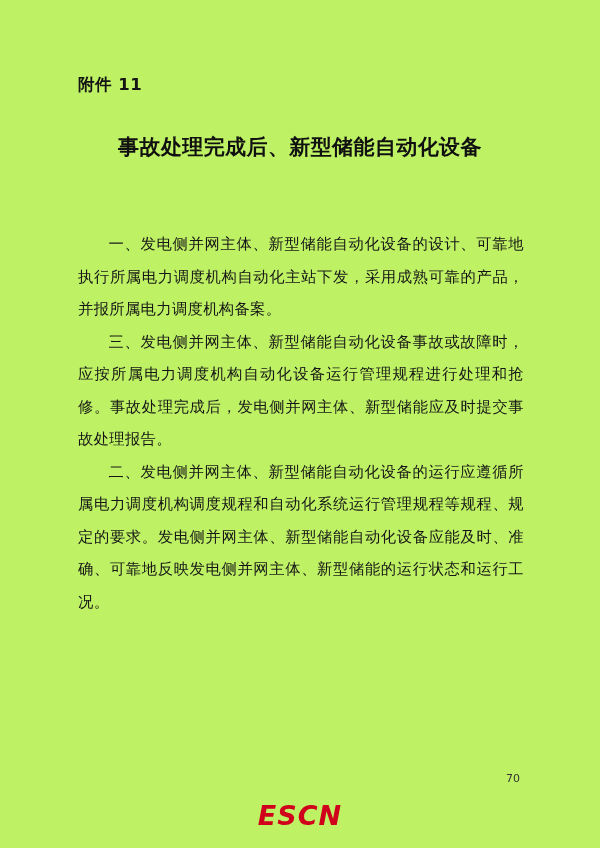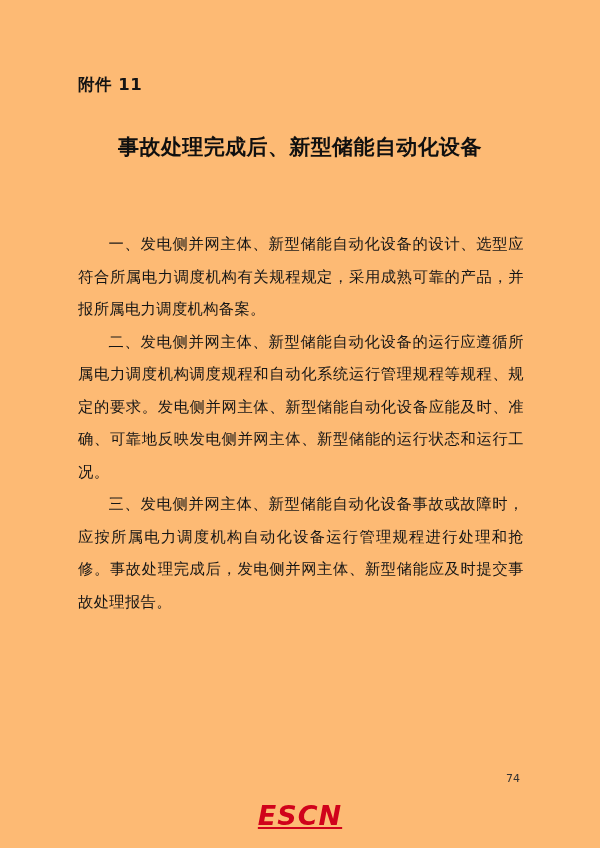--- a/index.html
+++ b/index.html
@@ -13,21 +13,21 @@
     position: relative;
     font-family: "DejaVu Sans", "Liberation Sans", sans-serif;
     color: #1a1a1a;
     overflow: hidden;
   }
   .page {
     position: absolute;
     left: 0; top: 0;
     width: 600px;
     height: 848px;
-    background: #fdba74;
+    background: #bef264;
     box-sizing: border-box;
   }
   .attachment-label {
     position: absolute;
     left: 78px;
     top: 74px;
     font-size: 16.5px;
     font-weight: 700;
     letter-spacing: 0.5px;
     color: #141414;
@@ -86,47 +86,46 @@
     align-items: center;
     gap: 6px;
   }
   .wm-escn {
     font-size: 27px;
     font-weight: 700;
     font-style: italic;
     color: #d0021b;
     letter-spacing: 1px;
     font-family: "DejaVu Sans", "Liberation Sans", sans-serif;
-    text-decoration: underline;
   }
   .wm-cn {
     font-size: 25px;
     font-weight: 700;
     color: #1a1a1a;
     letter-spacing: 1px;
   }
 </style>
 </head>
 <body>
 
 <div class="page">
 
   <div class="attachment-label">附件 11</div>
 
   <div class="doc-title">
     <span class="line">事故处理完成后、新型储能自动化设备</span>
   </div>
 
   <div class="body-text">
-    <p class="para">一、发电侧并网主体、新型储能自动化设备的设计、选型应符合所属电力调度机构有关规程规定，采用成熟可靠的产品，并报所属电力调度机构备案。</p>
+    <p class="para">一、发电侧并网主体、新型储能自动化设备的设计、可靠地执行所属电力调度机构自动化主站下发，采用成熟可靠的产品，并报所属电力调度机构备案。</p>
+    <p class="para">三、发电侧并网主体、新型储能自动化设备事故或故障时，应按所属电力调度机构自动化设备运行管理规程进行处理和抢修。事故处理完成后，发电侧并网主体、新型储能应及时提交事故处理报告。</p>
     <p class="para">二、发电侧并网主体、新型储能自动化设备的运行应遵循所属电力调度机构调度规程和自动化系统运行管理规程等规程、规定的要求。发电侧并网主体、新型储能自动化设备应能及时、准确、可靠地反映发电侧并网主体、新型储能的运行状态和运行工况。</p>
-    <p class="para">三、发电侧并网主体、新型储能自动化设备事故或故障时，应按所属电力调度机构自动化设备运行管理规程进行处理和抢修。事故处理完成后，发电侧并网主体、新型储能应及时提交事故处理报告。</p>
   </div>
 
-  <div class="page-number">74</div>
+  <div class="page-number">70</div>
 
   <div class="watermark">
     <span class="watermark-inner">
       <span class="wm-escn">ESCN</span>
     </span>
   </div>
 
 </div>
 
 </body></html>

